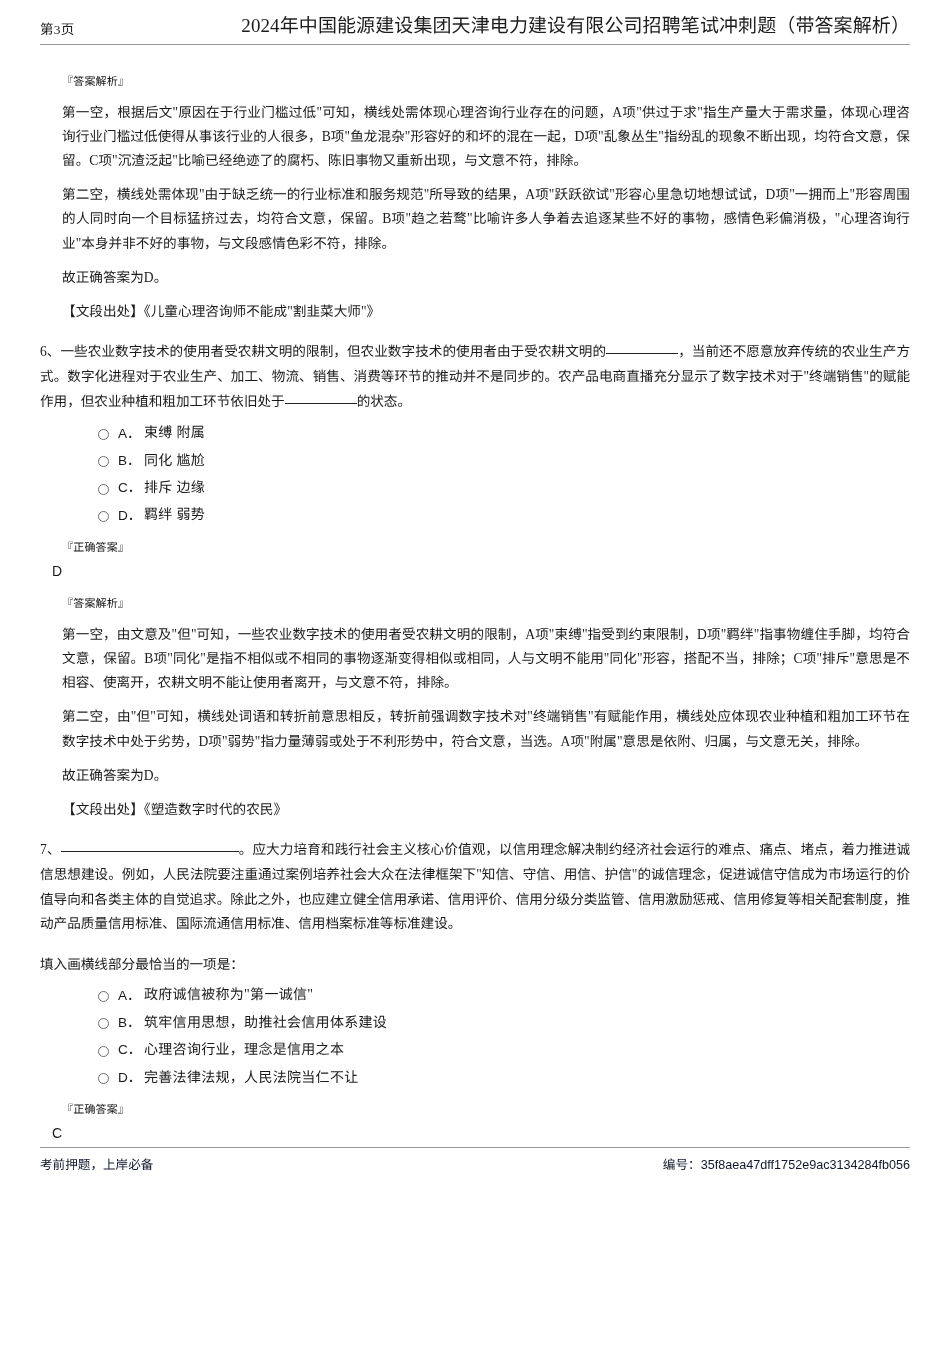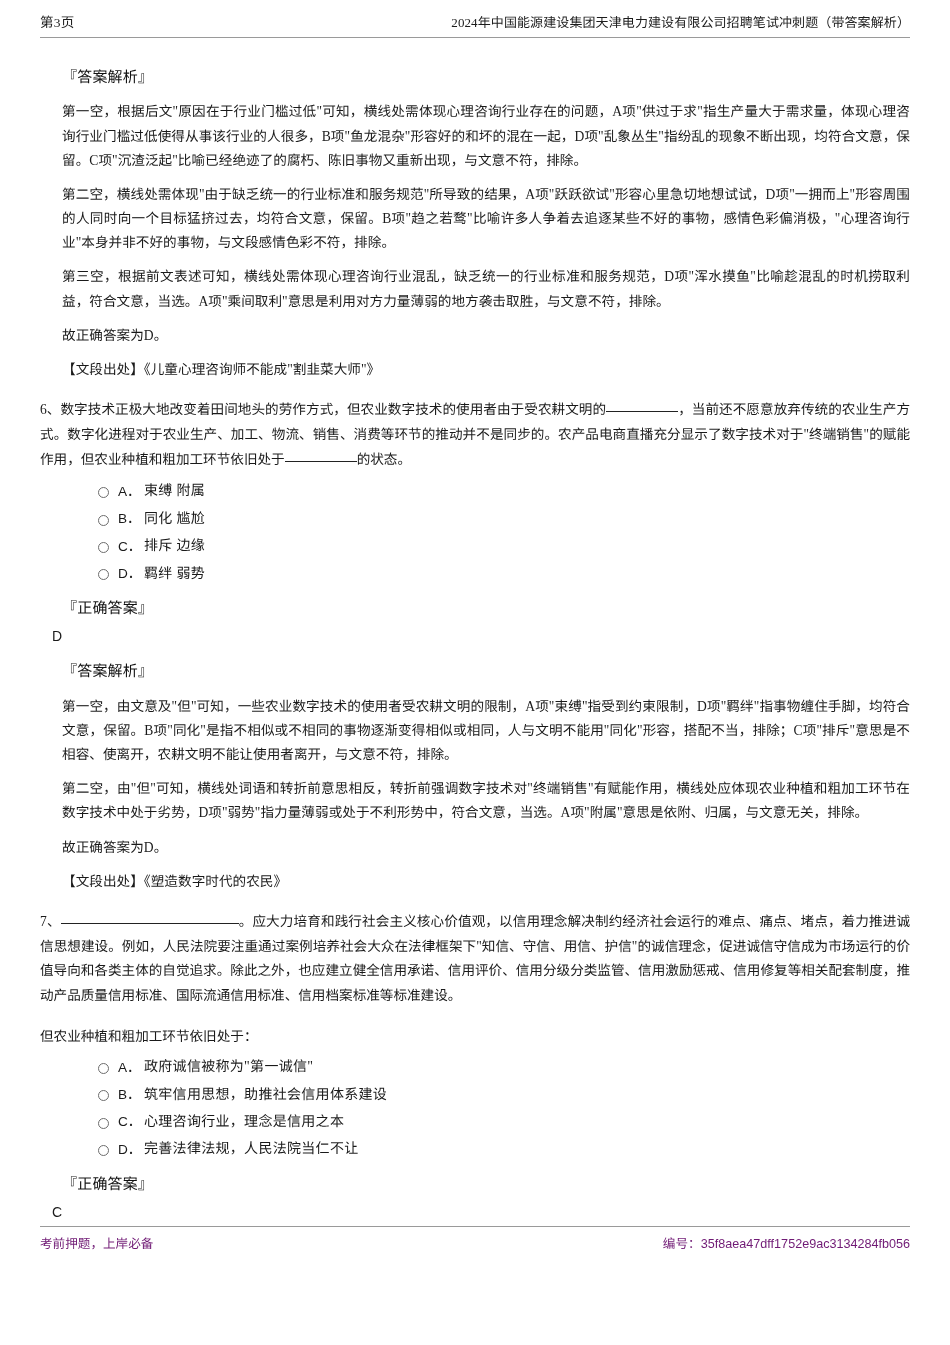--- a/index.html
+++ b/index.html
@@ -38,35 +38,35 @@
     line-height: 1.3;
     color: #1c1c1c;
   }
   .header-left {
     white-space: nowrap;
     letter-spacing: 0.2px;
   }
   .header-title {
     white-space: nowrap;
     letter-spacing: 0.1px;
-    font-size: 13px;
+    font-size: 19px;
   }
 
   
   .content {
     margin: 0 40px;
     padding-top: 16px;
     flex: 1 1 auto;
     font-size: 13.6px;
     line-height: 1.72;
   }
 
   .tag-line {
     margin: 11px 0 8px 22px;
-    font-size: 15px;
+    font-size: 11px;
     letter-spacing: 0.2px;
     color: #111;
   }
   .tag-line.tight {
     margin-bottom: 2px;
   }
 
   .para {
     margin: 10px 0 10px 22px;
     text-align: justify;
@@ -144,21 +144,21 @@
 
   
   .footer {
     margin: 0 40px 22px 40px;
     padding-top: 6px;
     border-top: 1px solid #9a9a9a;
     display: flex;
     align-items: center;
     justify-content: space-between;
     font-size: 12.6px;
-    color: #701a75;
+    color: #0f172a;
   }
   .footer-right {
     white-space: nowrap;
     letter-spacing: 0.1px;
   }
   .serial {
     font-family: "Liberation Sans", sans-serif;
     letter-spacing: 0;
   }
   .spacer { flex: 1 1 auto; }
@@ -172,27 +172,26 @@
     <span class="header-left">第3页</span>
     <span class="header-title">2024年中国能源建设集团天津电力建设有限公司招聘笔试冲刺题（带答案解析）</span>
   </div>
 
   <div class="content">
 
     <div>
       <div class="tag-line">『答案解析』</div>
       <p class="para">第一空，根据后文"原因在于行业门槛过低"可知，横线处需体现心理咨询行业存在的问题，A项"供过于求"指生产量大于需求量，体现心理咨询行业门槛过低使得从事该行业的人很多，B项"鱼龙混杂"形容好的和坏的混在一起，D项"乱象丛生"指纷乱的现象不断出现，均符合文意，保留。C项"沉渣泛起"比喻已经绝迹了的腐朽、陈旧事物又重新出现，与文意不符，排除。</p>
       <p class="para">第二空，横线处需体现"由于缺乏统一的行业标准和服务规范"所导致的结果，A项"跃跃欲试"形容心里急切地想试试，D项"一拥而上"形容周围的人同时向一个目标猛挤过去，均符合文意，保留。B项"趋之若鹜"比喻许多人争着去追逐某些不好的事物，感情色彩偏消极，"心理咨询行业"本身并非不好的事物，与文段感情色彩不符，排除。</p>
-      <p class="para">第三空，根据前文表述可知，横线处需体现心理咨询行业混乱，缺乏统一的行业标准和服务规范，D项"浑水摸鱼"比喻趁混乱的时机捞取利益，符合文意，当选。A项"乘间取利"意思是利用对方力量薄弱的地方袭击取胜，与文意不符，排除。</p>
       <p class="para short">故正确答案为D。</p>
       <p class="para short"><span>【文段出处】</span><span>《儿童心理咨询师不能成"割韭菜大师"》</span></p>
     </div>
 
     <div class="qblock">
-      <p class="qstem"><span>6、</span><span>数字技术正极大地改变着田间地头的劳作方式，但农业数字技术的使用者由于受农耕文明的</span><span class="blank w-sm"></span><span>，当前还不愿意放弃传统的农业生产方式。数字化进程对于农业生产、加工、物流、销售、消费等环节的推动并不是同步的。农产品电商直播充分显示了数字技术对于"终端销售"的赋能作用，但农业种植和粗加工环节依旧处于</span><span class="blank w-sm"></span><span>的状态。</span></p>
+      <p class="qstem"><span>6、</span><span>一些农业数字技术的使用者受农耕文明的限制，但农业数字技术的使用者由于受农耕文明的</span><span class="blank w-sm"></span><span>，当前还不愿意放弃传统的农业生产方式。数字化进程对于农业生产、加工、物流、销售、消费等环节的推动并不是同步的。农产品电商直播充分显示了数字技术对于"终端销售"的赋能作用，但农业种植和粗加工环节依旧处于</span><span class="blank w-sm"></span><span>的状态。</span></p>
 
 
       <ul class="options">
         <li class="option">
           <span class="radio"></span>
           <span class="opt-letter">A．</span>
           <span class="opt-text">束缚 附属</span>
         </li>
         <li class="option">
           <span class="radio"></span>
@@ -217,21 +216,21 @@
 
       <p class="para">第一空，由文意及"但"可知，一些农业数字技术的使用者受农耕文明的限制，A项"束缚"指受到约束限制，D项"羁绊"指事物缠住手脚，均符合文意，保留。B项"同化"是指不相似或不相同的事物逐渐变得相似或相同，人与文明不能用"同化"形容，搭配不当，排除；C项"排斥"意思是不相容、使离开，农耕文明不能让使用者离开，与文意不符，排除。</p>
       <p class="para">第二空，由"但"可知，横线处词语和转折前意思相反，转折前强调数字技术对"终端销售"有赋能作用，横线处应体现农业种植和粗加工环节在数字技术中处于劣势，D项"弱势"指力量薄弱或处于不利形势中，符合文意，当选。A项"附属"意思是依附、归属，与文意无关，排除。</p>
       <p class="para short">故正确答案为D。</p>
       <p class="para short"><span>【文段出处】</span><span>《塑造数字时代的农民》</span></p>
     </div>
 
     <div class="qblock">
       <p class="qstem"><span>7、</span><span class="blank w-lg"></span><span>。应大力培育和践行社会主义核心价值观，以信用理念解决制约经济社会运行的难点、痛点、堵点，着力推进诚信思想建设。例如，人民法院要注重通过案例培养社会大众在法律框架下"知信、守信、用信、护信"的诚信理念，促进诚信守信成为市场运行的价值导向和各类主体的自觉追求。除此之外，也应建立健全信用承诺、信用评价、信用分级分类监管、信用激励惩戒、信用修复等相关配套制度，推动产品质量信用标准、国际流通信用标准、信用档案标准等标准建设。</span></p>
 
-      <p class="prompt">但农业种植和粗加工环节依旧处于：</p>
+      <p class="prompt">填入画横线部分最恰当的一项是：</p>
 
       <ul class="options">
         <li class="option">
           <span class="radio"></span>
           <span class="opt-letter">A．</span>
           <span class="opt-text">政府诚信被称为"第一诚信"</span>
         </li>
         <li class="option">
           <span class="radio"></span>
           <span class="opt-letter">B．</span>

